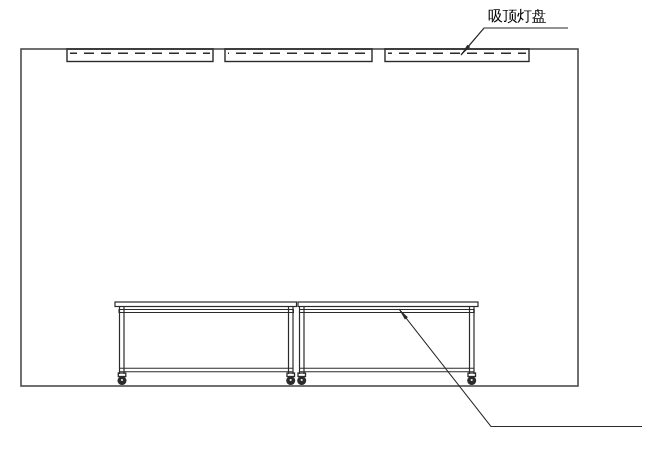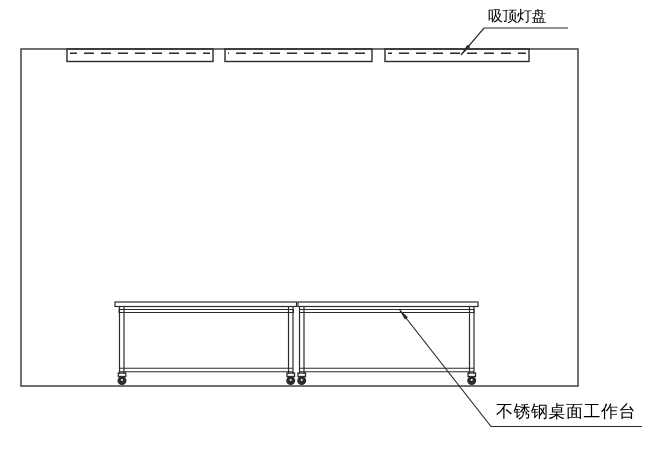--- a/index.html
+++ b/index.html
@@ -119,14 +119,13 @@
       </g>
     </g>
 
     <polyline class="ln" points="568,28 484,28 461,55" stroke-width="1.2" marker-end="url(#arrow)"></polyline>
 
     <polyline class="ln" points="642,426.5 491,426.5 399,309" stroke-width="1.2" marker-end="url(#arrow)"></polyline>
   </svg>
 
   <div class="cad-label label-top">吸顶灯盘</div>
 
-  <div class="cad-label label-bottom">不锈钢桌面工作台</div>
 </div>
 
 </body></html>

